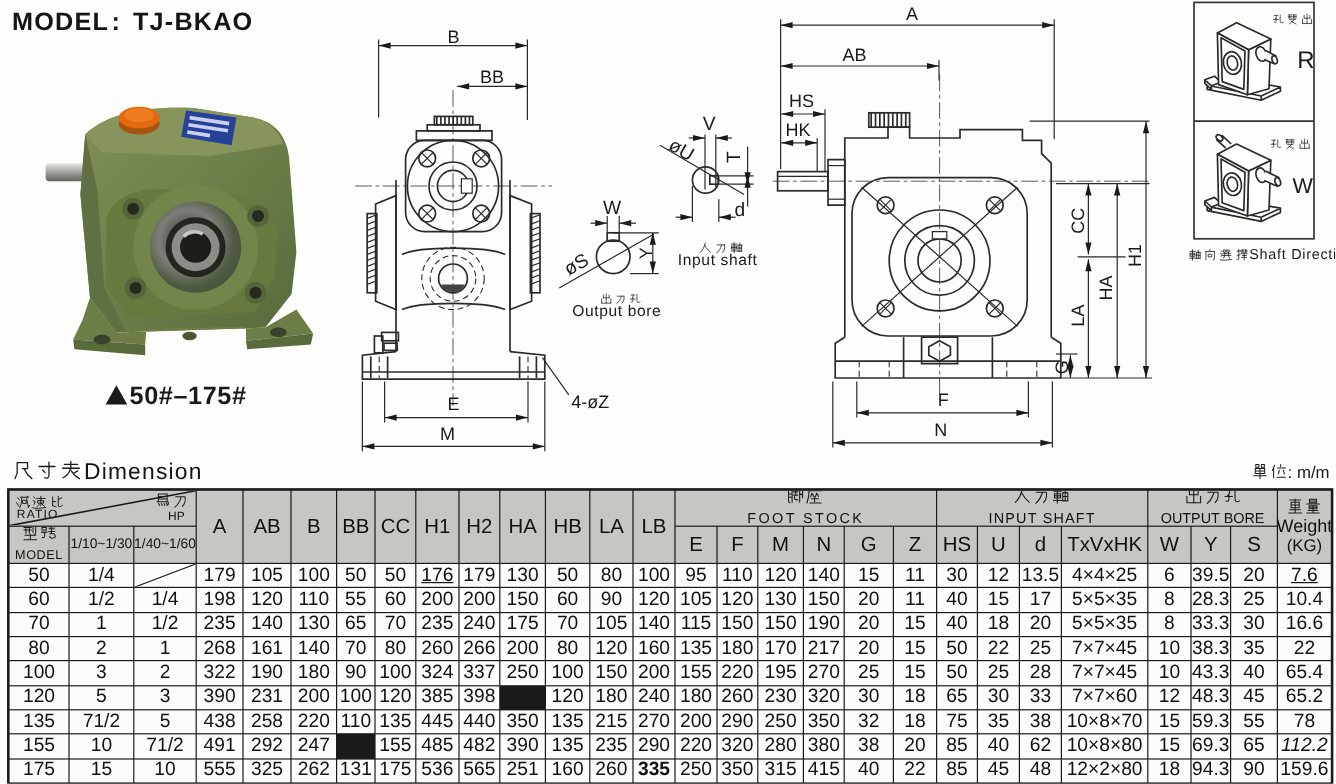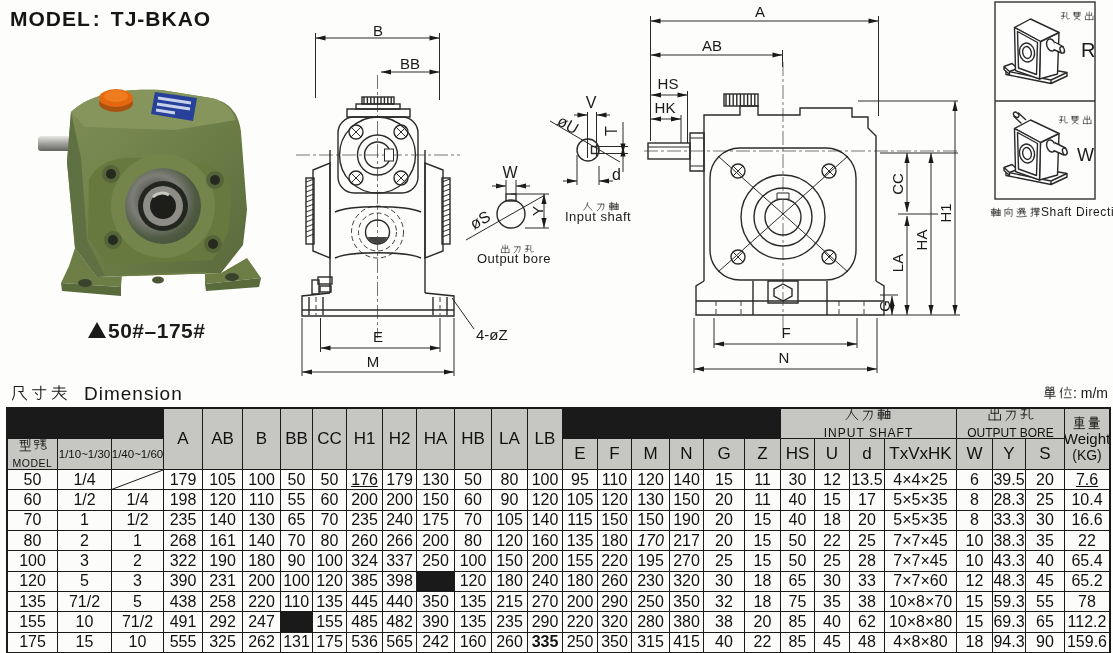--- a/index.html
+++ b/index.html
@@ -466,30 +466,56 @@
 <div id="dimttl"><span class="cjrow">
       <svg class="cjg" style="width:18px;height:18px;margin-right:2px">
         <use href="#gchi3"></use>
       </svg>
       <svg class="cjg" style="width:18px;height:18px;margin-right:2px">
         <use href="#gcun4"></use>
       </svg>
       <svg class="cjg" style="width:18px;height:18px;margin-right:2px">
         <use href="#gbiao3"></use>
       </svg>
-    </span><span style="margin-left:14px;letter-spacing:1px">Dimension</span></div>
+    </span><span style="letter-spacing:1px">Dimension</span></div>
 <div id="unit"><span class="cjrow">
       <svg class="cjg" style="width:14px;height:14px;margin-right:1px">
         <use href="#gdan1"></use>
       </svg>
       <svg class="cjg" style="width:14px;height:14px;margin-right:1px">
         <use href="#gwei4"></use>
       </svg>
     </span><span>: m/m</span></div>
 <div id="tbl">
+<div class="c h diagcell" style="grid-column:1/span 3;grid-row:1">
+      <svg class="diagsvg" preserveAspectRatio="none" viewBox="0 0 100 100">
+        <line x1="0" y1="100" x2="100" y2="0" stroke="#1a1a1a" stroke-width="1.3" vector-effect="non-scaling-stroke"></line>
+      </svg>
+      <div style="position:absolute;left:4px;top:2px;line-height:1"><span class="cjrow">
+          <svg class="cjg" style="width:13px;height:13px;margin-right:1px">
+            <use href="#gjian3"></use>
+          </svg>
+          <svg class="cjg" style="width:13px;height:13px;margin-right:1px">
+            <use href="#gsu4"></use>
+          </svg>
+          <svg class="cjg" style="width:13px;height:13px;margin-right:1px">
+            <use href="#gbi3"></use>
+          </svg>
+        </span></div>
+      <div style="position:absolute;left:6px;top:16px;font-size:10px;letter-spacing:1px;line-height:1">RATIO</div>
+      <div style="position:absolute;right:5px;top:1px;line-height:1"><span class="cjrow">
+          <svg class="cjg" style="width:14px;height:14px;margin-right:1px">
+            <use href="#gma3"></use>
+          </svg>
+          <svg class="cjg" style="width:14px;height:14px;margin-right:1px">
+            <use href="#gli4"></use>
+          </svg>
+        </span></div>
+      <div style="position:absolute;right:9px;top:17px;font-size:10px;line-height:1">HP</div>
+    </div>
 <div class="c h" style="grid-column:1;grid-row:2">
       <div><span class="cjrow">
           <svg class="cjg" style="width:14px;height:14px;margin-right:1px">
             <use href="#gxing2"></use>
           </svg>
           <svg class="cjg" style="width:14px;height:14px;margin-right:1px">
             <use href="#ghao4"></use>
           </svg>
         </span><br><span class="sub2">MODEL</span></div>
     </div>
@@ -499,20 +525,30 @@
 <div class="c h lab" style="grid-column:5;grid-row:1/span 2">AB</div>
 <div class="c h lab" style="grid-column:6;grid-row:1/span 2">B</div>
 <div class="c h lab" style="grid-column:7;grid-row:1/span 2">BB</div>
 <div class="c h lab" style="grid-column:8;grid-row:1/span 2">CC</div>
 <div class="c h lab" style="grid-column:9;grid-row:1/span 2">H1</div>
 <div class="c h lab" style="grid-column:10;grid-row:1/span 2">H2</div>
 <div class="c h lab" style="grid-column:11;grid-row:1/span 2">HA</div>
 <div class="c h lab" style="grid-column:12;grid-row:1/span 2">HB</div>
 <div class="c h lab" style="grid-column:13;grid-row:1/span 2">LA</div>
 <div class="c h lab" style="grid-column:14;grid-row:1/span 2">LB</div>
+<div class="c h" style="grid-column:15/span 6;grid-row:1">
+      <div><span class="cjrow">
+          <svg class="cjg" style="width:15px;height:15px;margin-right:1px">
+            <use href="#gjiao3"></use>
+          </svg>
+          <svg class="cjg" style="width:15px;height:15px;margin-right:1px">
+            <use href="#gzuo4"></use>
+          </svg>
+        </span><br><span class="sub" style="letter-spacing:2px">FOOT STOCK</span></div>
+    </div>
 <div class="c h lab" style="grid-column:15;grid-row:2">E</div>
 <div class="c h lab" style="grid-column:16;grid-row:2">F</div>
 <div class="c h lab" style="grid-column:17;grid-row:2">M</div>
 <div class="c h lab" style="grid-column:18;grid-row:2">N</div>
 <div class="c h lab" style="grid-column:19;grid-row:2">G</div>
 <div class="c h lab" style="grid-column:20;grid-row:2">Z</div>
 <div class="c h" style="grid-column:21/span 4;grid-row:1">
       <div><span class="cjrow">
           <svg class="cjg" style="width:15px;height:15px;margin-right:1px">
             <use href="#gru4"></use>
@@ -652,21 +688,21 @@
 <div class="c d" style="grid-column:7;grid-row:6;">70</div>
 <div class="c d" style="grid-column:8;grid-row:6;">80</div>
 <div class="c d" style="grid-column:9;grid-row:6;">260</div>
 <div class="c d" style="grid-column:10;grid-row:6;">266</div>
 <div class="c d" style="grid-column:11;grid-row:6;">200</div>
 <div class="c d" style="grid-column:12;grid-row:6;">80</div>
 <div class="c d" style="grid-column:13;grid-row:6;">120</div>
 <div class="c d" style="grid-column:14;grid-row:6;">160</div>
 <div class="c d" style="grid-column:15;grid-row:6;">135</div>
 <div class="c d" style="grid-column:16;grid-row:6;">180</div>
-<div class="c d" style="grid-column:17;grid-row:6;font-style:italic;">170</div>
+<div class="c d" style="grid-column:17;grid-row:6;">170</div>
 <div class="c d" style="grid-column:18;grid-row:6;">217</div>
 <div class="c d" style="grid-column:19;grid-row:6;">20</div>
 <div class="c d" style="grid-column:20;grid-row:6;">15</div>
 <div class="c d" style="grid-column:21;grid-row:6;">50</div>
 <div class="c d" style="grid-column:22;grid-row:6;">22</div>
 <div class="c d" style="grid-column:23;grid-row:6;">25</div>
 <div class="c d" style="grid-column:24;grid-row:6;">7×7×45</div>
 <div class="c d" style="grid-column:25;grid-row:6;">10</div>
 <div class="c d" style="grid-column:26;grid-row:6;">38.3</div>
 <div class="c d" style="grid-column:27;grid-row:6;">35</div>
@@ -775,41 +811,41 @@
 <div class="c d" style="grid-column:18;grid-row:10;">380</div>
 <div class="c d" style="grid-column:19;grid-row:10;">38</div>
 <div class="c d" style="grid-column:20;grid-row:10;">20</div>
 <div class="c d" style="grid-column:21;grid-row:10;">85</div>
 <div class="c d" style="grid-column:22;grid-row:10;">40</div>
 <div class="c d" style="grid-column:23;grid-row:10;">62</div>
 <div class="c d" style="grid-column:24;grid-row:10;">10×8×80</div>
 <div class="c d" style="grid-column:25;grid-row:10;">15</div>
 <div class="c d" style="grid-column:26;grid-row:10;">69.3</div>
 <div class="c d" style="grid-column:27;grid-row:10;">65</div>
-<div class="c d" style="grid-column:28;grid-row:10;">112.2</div>
+<div class="c d" style="grid-column:28;grid-row:10;font-style:italic;">112.2</div>
 <div class="c d" style="grid-column:1;grid-row:11;">175</div>
 <div class="c d" style="grid-column:2;grid-row:11;">15</div>
 <div class="c d" style="grid-column:3;grid-row:11;">10</div>
 <div class="c d" style="grid-column:4;grid-row:11;">555</div>
 <div class="c d" style="grid-column:5;grid-row:11;">325</div>
 <div class="c d" style="grid-column:6;grid-row:11;">262</div>
 <div class="c d" style="grid-column:7;grid-row:11;">131</div>
 <div class="c d" style="grid-column:8;grid-row:11;">175</div>
 <div class="c d" style="grid-column:9;grid-row:11;">536</div>
 <div class="c d" style="grid-column:10;grid-row:11;">565</div>
-<div class="c d" style="grid-column:11;grid-row:11;">242</div>
+<div class="c d" style="grid-column:11;grid-row:11;">251</div>
 <div class="c d" style="grid-column:12;grid-row:11;">160</div>
 <div class="c d" style="grid-column:13;grid-row:11;">260</div>
 <div class="c d" style="grid-column:14;grid-row:11;font-weight:bold;">335</div>
 <div class="c d" style="grid-column:15;grid-row:11;">250</div>
 <div class="c d" style="grid-column:16;grid-row:11;">350</div>
 <div class="c d" style="grid-column:17;grid-row:11;">315</div>
 <div class="c d" style="grid-column:18;grid-row:11;">415</div>
 <div class="c d" style="grid-column:19;grid-row:11;">40</div>
 <div class="c d" style="grid-column:20;grid-row:11;">22</div>
 <div class="c d" style="grid-column:21;grid-row:11;">85</div>
 <div class="c d" style="grid-column:22;grid-row:11;">45</div>
 <div class="c d" style="grid-column:23;grid-row:11;">48</div>
-<div class="c d" style="grid-column:24;grid-row:11;">4×8×80</div>
+<div class="c d" style="grid-column:24;grid-row:11;">12×2×80</div>
 <div class="c d" style="grid-column:25;grid-row:11;">18</div>
 <div class="c d" style="grid-column:26;grid-row:11;">94.3</div>
 <div class="c d" style="grid-column:27;grid-row:11;">90</div>
 <div class="c d" style="grid-column:28;grid-row:11;">159.6</div>
 </div>
 </body></html>

